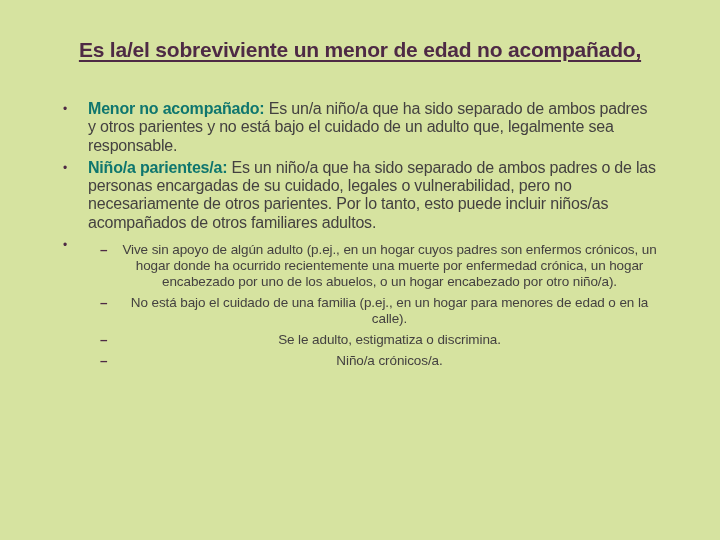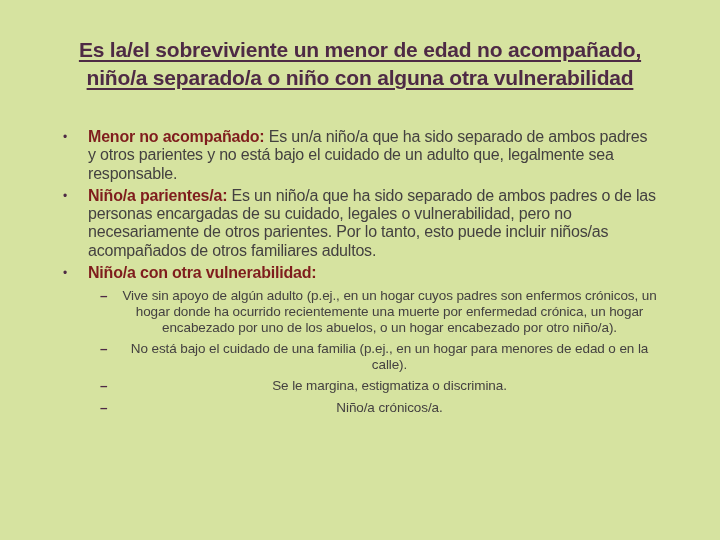--- a/index.html
+++ b/index.html
@@ -38,21 +38,21 @@
   .main-item-body { flex: 1; }
   .marker-bullet {
     flex: none;
     width: 25px;
     color: #4e2a45;
     font-size: 12px;
     line-height: 18px;
   }
   .lead {
     font-weight: bold;
-    color: #7f1d1d;
+    color: #0f766e;
   }
   .sub-list { margin: 6px 0 0 12px; }
   .sub-item {
     display: flex;
     align-items: flex-start;
     font-size: 13.5px;
     line-height: 1.19;
     color: #444140;
     margin-bottom: 5px;
     letter-spacing: -0.1px;
@@ -66,52 +66,50 @@
   }
   .sub-item-body { flex: 1; text-align: center; }
 </style>
 </head>
 <body>
 
 <div class="slide">
 
   <div class="title">
     <span class="title-line">Es la/el sobreviviente un menor de edad no acompañado,</span><br>
-    <span class="title-line">niño/a separado/a o niño con alguna otra vulnerabilidad</span>
   </div>
 
   <div class="content">
     <ul class="main-list">
 
       <li class="main-item">
         <span class="marker-bullet">•</span>
         <span class="main-item-body"><span class="lead">Menor no acompañado:</span><span> Es un/a niño/a que ha sido separado de ambos padres y otros parientes y no está bajo el cuidado de un adulto que, legalmente sea responsable.</span></span>
       </li>
 
       <li class="main-item">
         <span class="marker-bullet">•</span>
         <span class="main-item-body"><span class="lead">Niño/a parientes/a:</span><span> Es un niño/a que ha sido separado de ambos padres o de las personas encargadas de su cuidado, legales o vulnerabilidad, pero no necesariamente de otros parientes. Por lo tanto, esto puede incluir niños/as acompañados de otros familiares adultos.</span></span>
       </li>
 
       <li class="main-item">
         <span class="marker-bullet">•</span>
         <span class="main-item-body">
-          <span class="lead">Niño/a con otra vulnerabilidad:</span>
           <ul class="sub-list">
             <li class="sub-item">
               <span class="marker-dash">–</span>
               <span class="sub-item-body">Vive sin apoyo de algún adulto (p.ej., en un hogar cuyos padres son enfermos crónicos, un hogar donde ha ocurrido recientemente una muerte por enfermedad crónica, un hogar encabezado por uno de los abuelos, o un hogar encabezado por otro niño/a).</span>
             </li>
             <li class="sub-item">
               <span class="marker-dash">–</span>
               <span class="sub-item-body">No está bajo el cuidado de una familia (p.ej., en un hogar para menores de edad o en la calle).</span>
             </li>
             <li class="sub-item">
               <span class="marker-dash">–</span>
-              <span class="sub-item-body">Se le margina, estigmatiza o discrimina.</span>
+              <span class="sub-item-body">Se le adulto, estigmatiza o discrimina.</span>
             </li>
             <li class="sub-item">
               <span class="marker-dash">–</span>
               <span class="sub-item-body">Niño/a crónicos/a.</span>
             </li>
           </ul>
         </span>
       </li>
 
     </ul>

